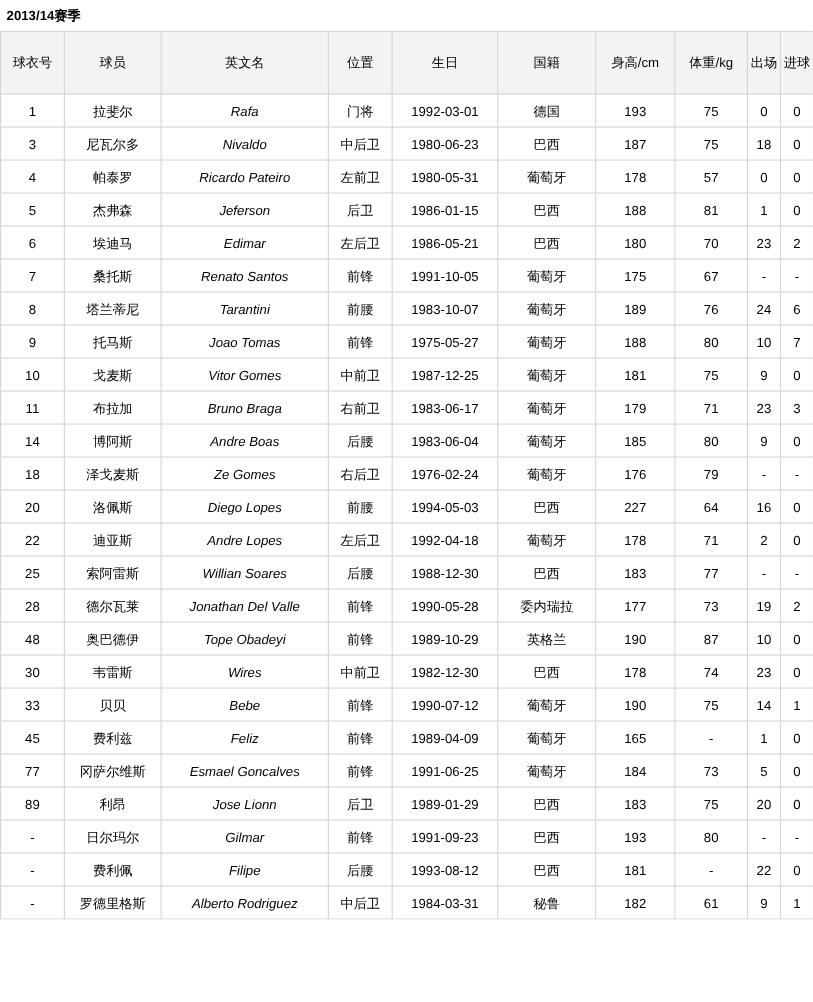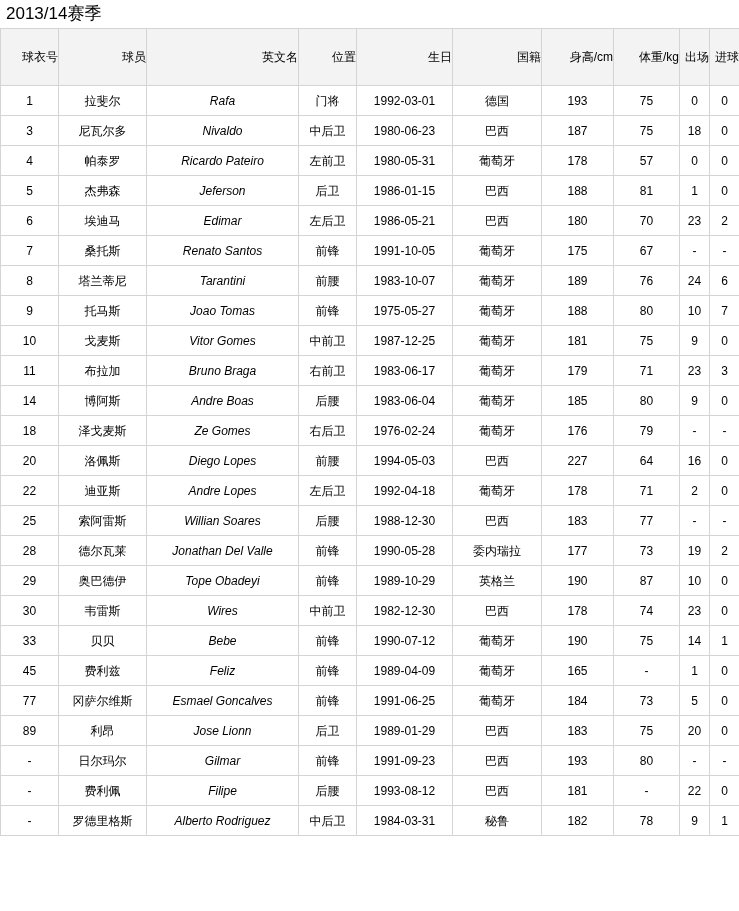--- a/index.html
+++ b/index.html
@@ -11,22 +11,22 @@
     width: 739px;
     font-family: "Liberation Sans", sans-serif;
     color: #000000;
   }
   .page {
     width: 739px;
     box-sizing: border-box;
     padding: 0;
   }
   .season-title {
-    font-size: 17px;
-    font-weight: normal;
+    font-size: 12px;
+    font-weight: bold;
     color: #000;
     padding: 6px 0 6px 6px;
     line-height: 16px;
   }
   table.roster {
     width: 739px;
     border-collapse: collapse;
     table-layout: fixed;
     font-size: 12px;
   }
@@ -38,21 +38,20 @@
     height: 29px;
     line-height: 14px;
     font-weight: normal;
   }
   table.roster thead th {
     background: #f3f3f3;
     height: 56px;
     font-weight: normal;
     font-size: 12px;
     color: #000;
-    text-align: right;
   }
   table.roster tbody td {
     background: #ffffff;
     color: #000;
   }
   td.num, td.name, td.pos, td.nat {
     font-weight: bold;
   }
   td.engname {
     font-weight: normal;
@@ -305,21 +304,21 @@
           <td class="engname">Jonathan Del Valle</td>
           <td class="pos">前锋</td>
           <td class="bday">1990-05-28</td>
           <td class="nat">委内瑞拉</td>
           <td class="h">177</td>
           <td class="w">73</td>
           <td class="apps">19</td>
           <td class="goals">2</td>
         </tr>
         <tr>
-          <td class="num">29</td>
+          <td class="num">48</td>
           <td class="name">奥巴德伊</td>
           <td class="engname">Tope Obadeyi</td>
           <td class="pos">前锋</td>
           <td class="bday">1989-10-29</td>
           <td class="nat">英格兰</td>
           <td class="h">190</td>
           <td class="w">87</td>
           <td class="apps">10</td>
           <td class="goals">0</td>
         </tr>
@@ -408,20 +407,20 @@
           <td class="goals">0</td>
         </tr>
         <tr>
           <td class="num">-</td>
           <td class="name">罗德里格斯</td>
           <td class="engname">Alberto Rodriguez</td>
           <td class="pos">中后卫</td>
           <td class="bday">1984-03-31</td>
           <td class="nat">秘鲁</td>
           <td class="h">182</td>
-          <td class="w">78</td>
+          <td class="w">61</td>
           <td class="apps">9</td>
           <td class="goals">1</td>
         </tr>
       </tbody>
   </table>
 
 </div>
 
 </body></html>

